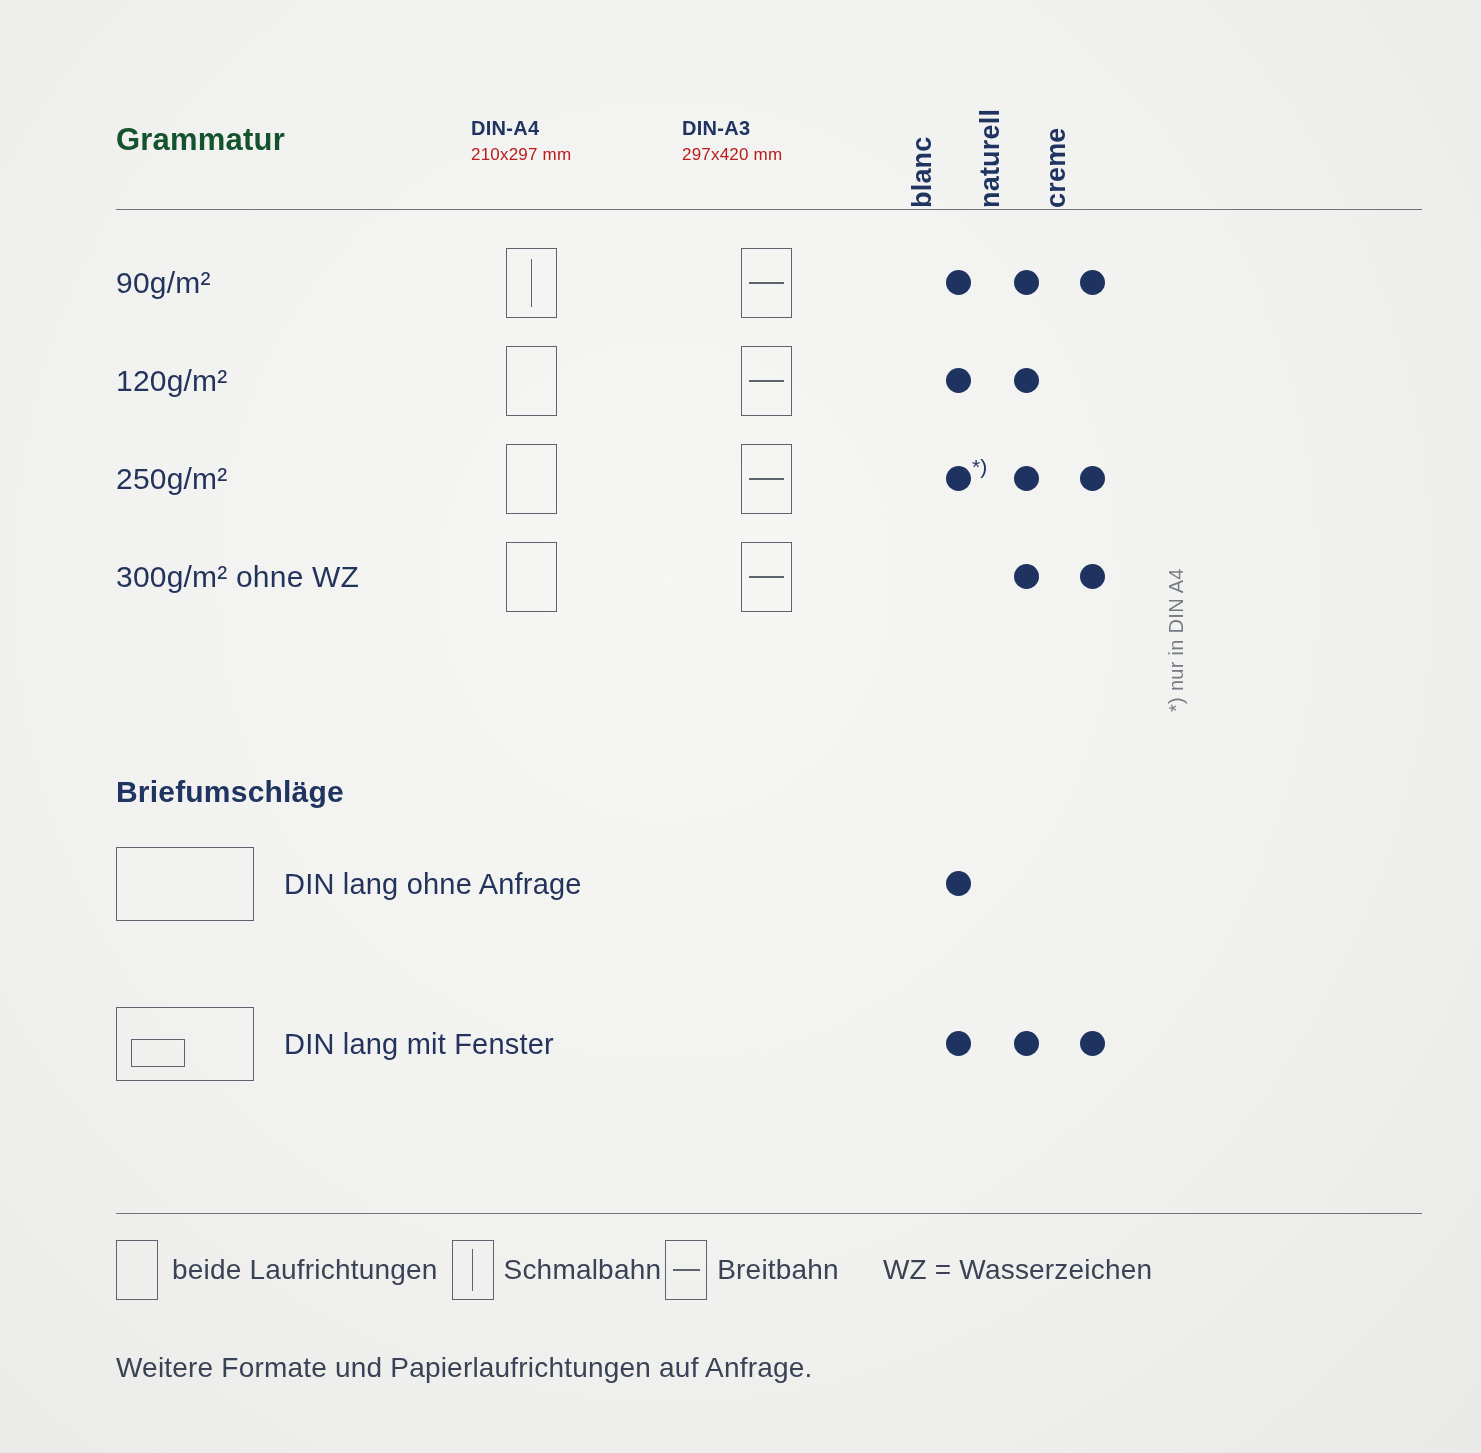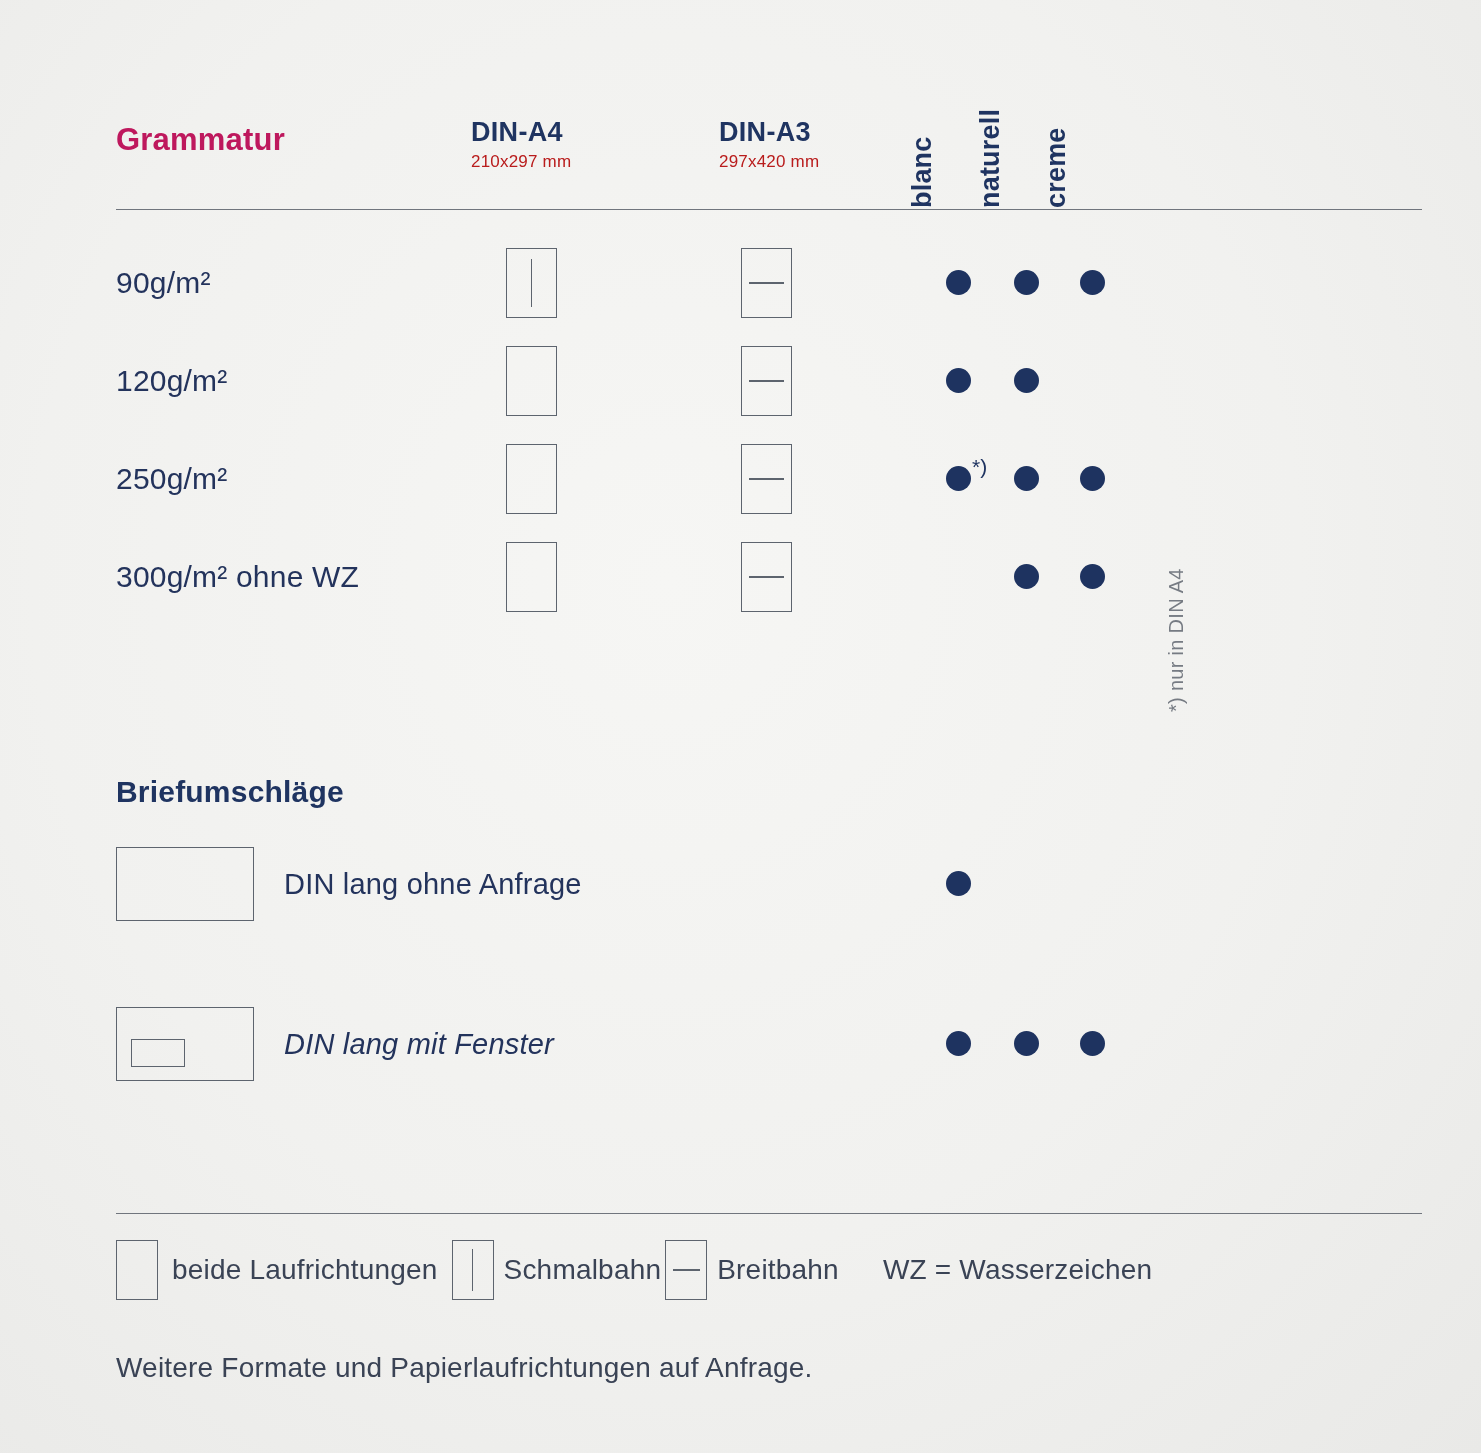--- a/index.html
+++ b/index.html
@@ -36,42 +36,42 @@
     width: 1306px;
     height: 100px;
   }
   .h-grammatur {
     position: absolute;
     left: 0;
     top: 18px;
     font-size: 31px;
     font-weight: bold;
     letter-spacing: 0.2px;
-    color: #be185d;
+    color: #14532d;
   }
   .col-head {
     position: absolute;
     top: 14px;
   }
   .col-head .ch-title {
-    font-size: 27px;
+    font-size: 20px;
     font-weight: bold;
     letter-spacing: 0.3px;
     color: #1f3461;
     line-height: 1.05;
   }
   .col-head .ch-sub {
     font-size: 17px;
     font-weight: normal;
     color: #b91c1c;
     margin-top: 6px;
     letter-spacing: 0.2px;
   }
   .col-a4 { left: 355px; }
-  .col-a3 { left: 603px; }
+  .col-a3 { left: 566px; }
 
   
   .rot-head {
     position: absolute;
     bottom: 0;
     transform-origin: left bottom;
     transform: rotate(-90deg);
     font-size: 27px;
     font-weight: bold;
     color: #1f3461;
@@ -211,21 +211,21 @@
     color: #1f3461;
     letter-spacing: 0.2px;
   }
   .env-row {
     position: absolute;
     left: 116px;
     width: 1306px;
     height: 74px;
   }
   .env-row-1 { top: 847px; }
-  .env-row-2 { top: 1007px; font-style: italic; }
+  .env-row-2 { top: 1007px; }
 
   .env-box {
     position: absolute;
     left: 0;
     top: 0;
     width: 136px;
     height: 72px;
     border: 1.7px solid #5d646e;
   }
   .env-window {

